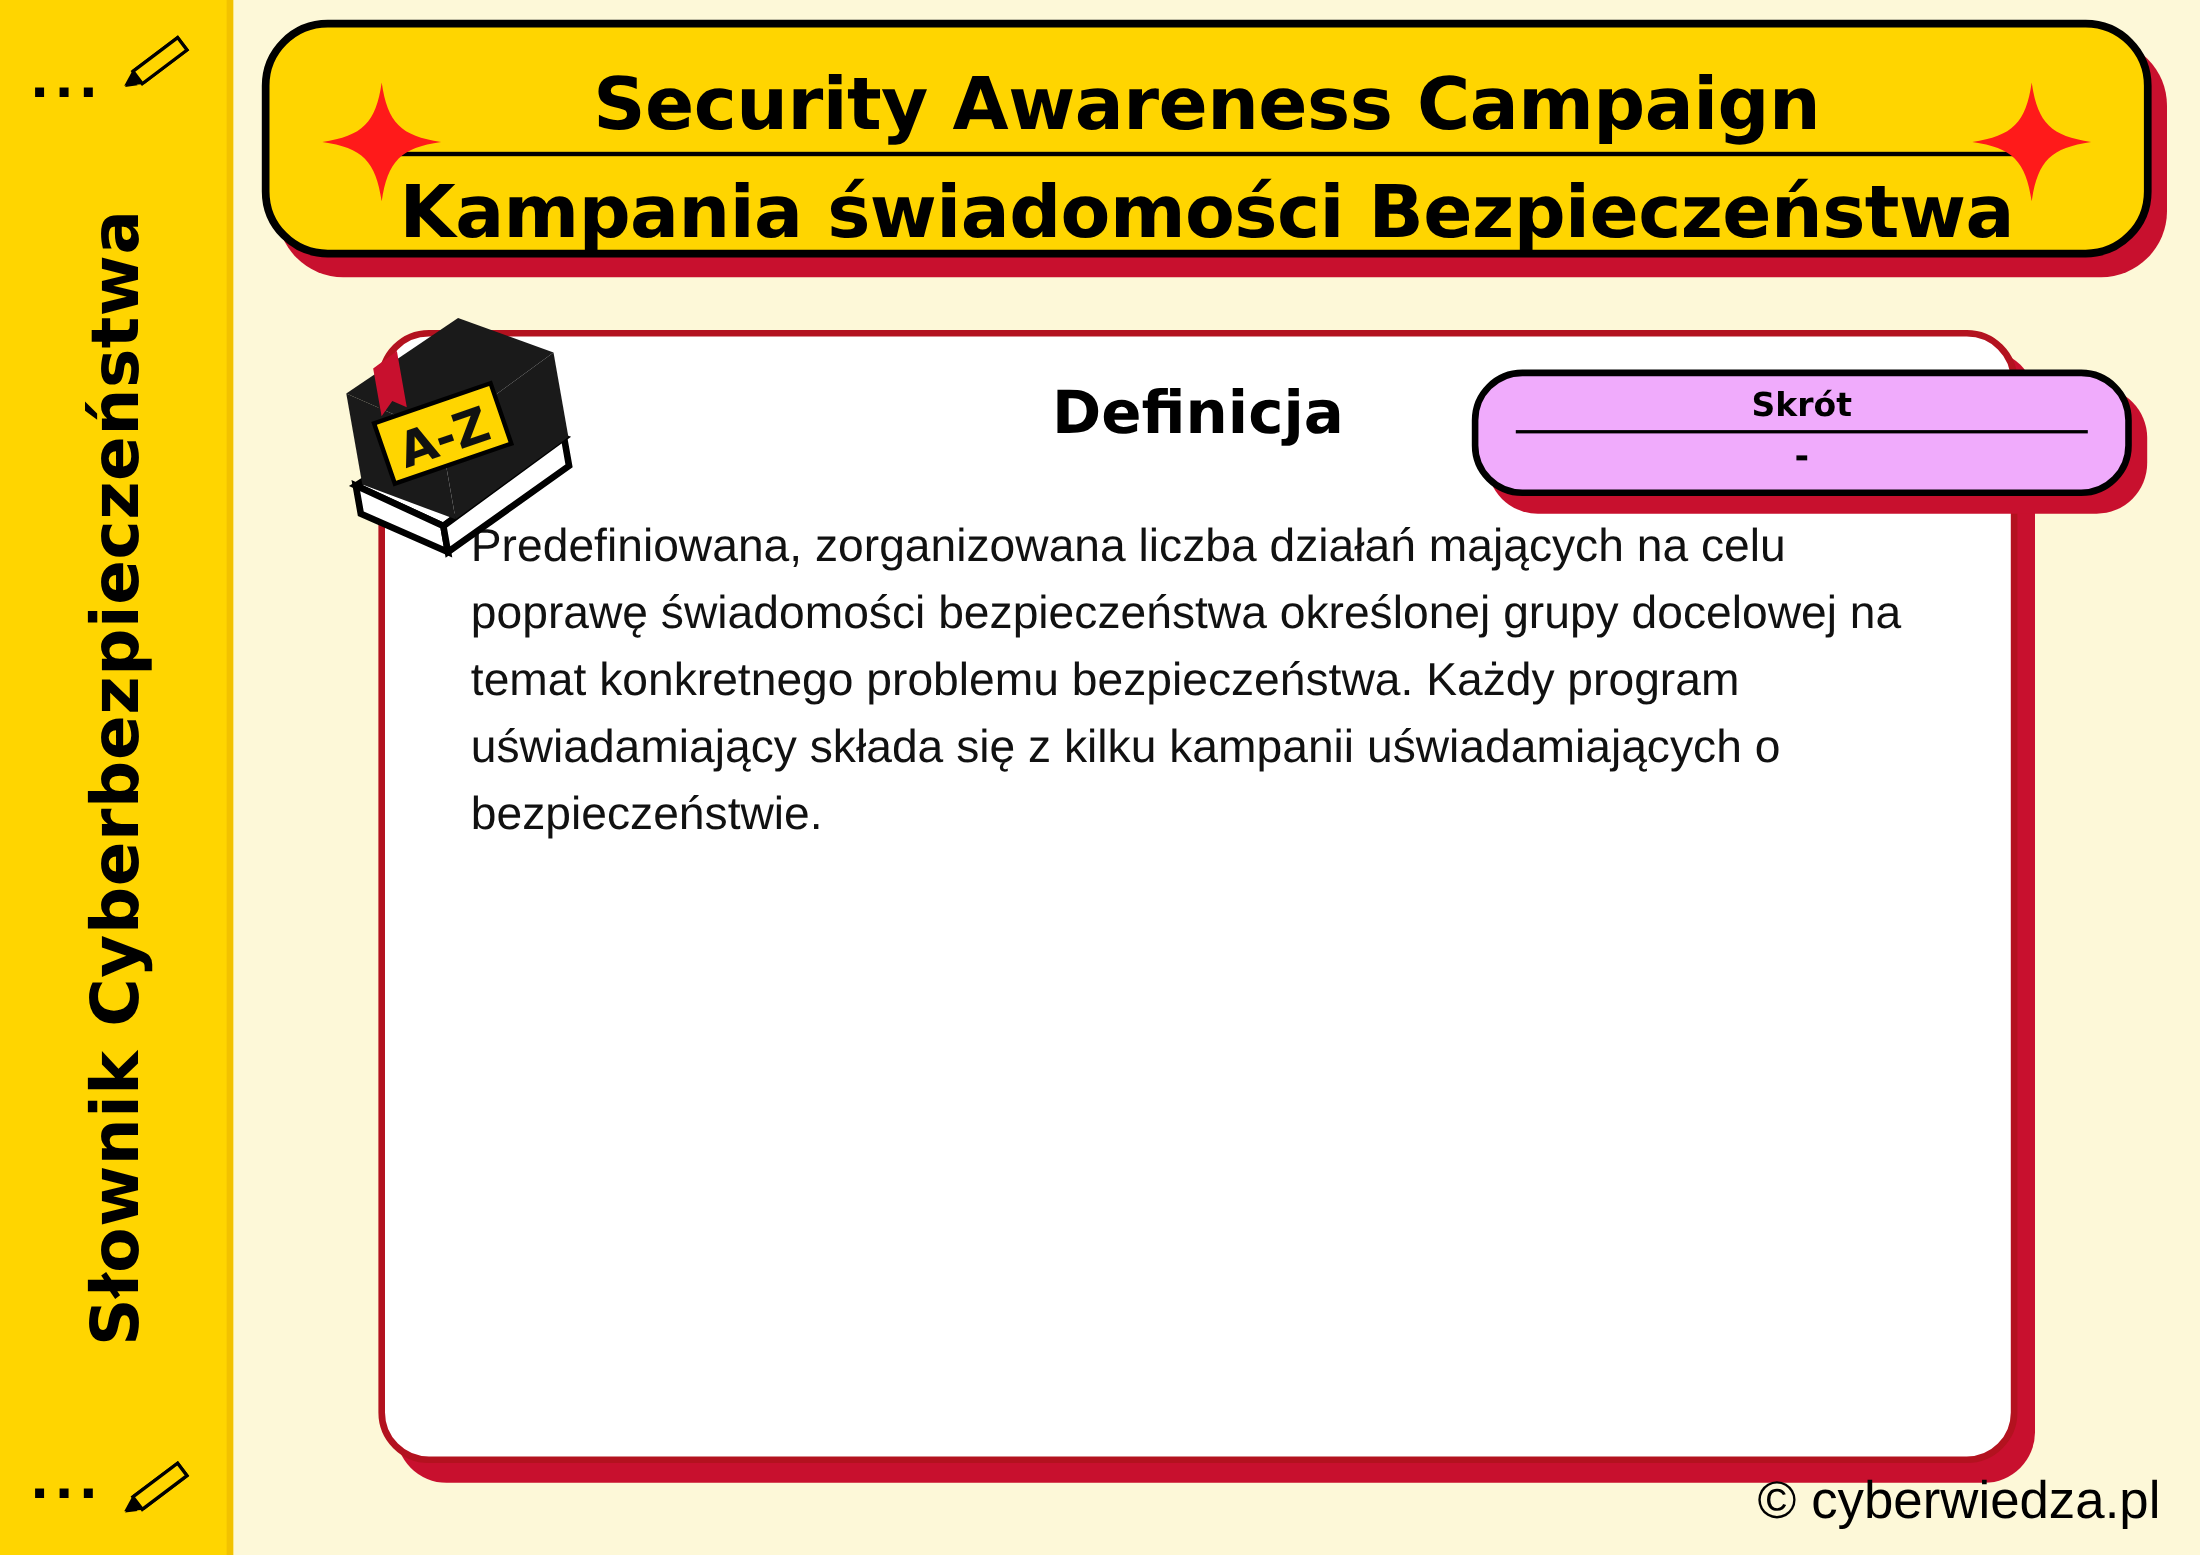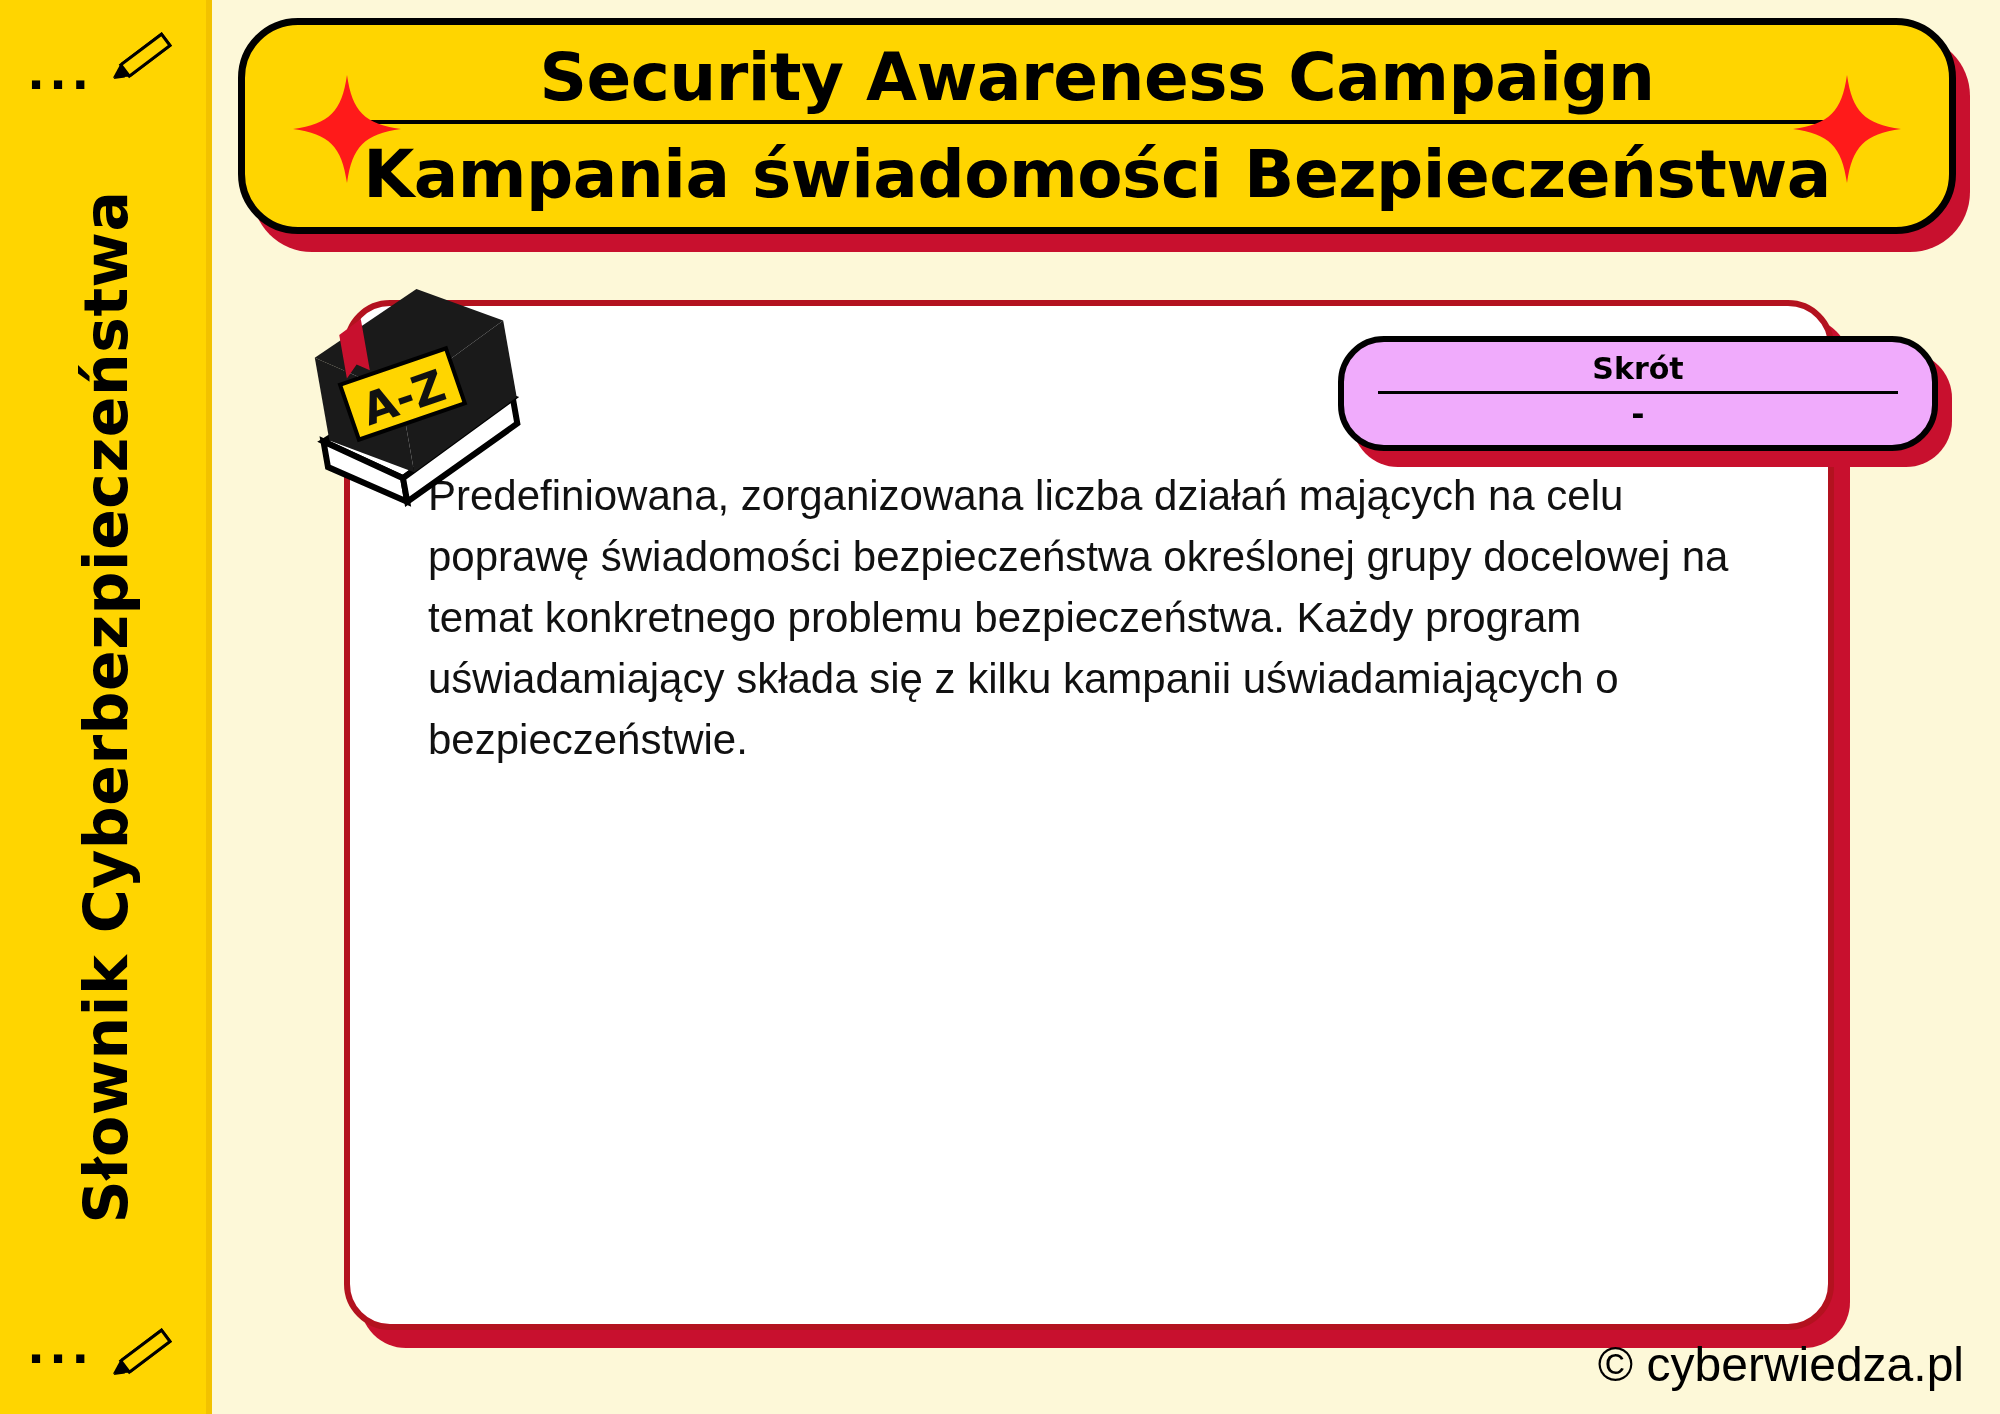--- a/index.html
+++ b/index.html
@@ -79,21 +79,21 @@
     position: absolute;
     left: 238px;
     top: 18px;
     width: 1718px;
     height: 216px;
     background: #ffd500;
     border: 7px solid #000;
     border-radius: 60px;
     box-sizing: border-box;
     display: flex;
-    align-items: center;
+    align-items: flex-end;
     justify-content: center;
   }
   .header-inner {
     width: 1480px;
     text-align: center;
   }
   .header-en {
     font-family: "DejaVu Sans", sans-serif;
     font-weight: bold;
     font-size: 66px;
@@ -275,20 +275,21 @@
   </div>
   <div class="spark right">
     <svg viewBox="0 0 100 100" width="108" height="108" aria-hidden="true">
       <path d="M50 0 C55 34 66 45 100 50 C66 55 55 66 50 100 C45 66 34 55 0 50 C34 45 45 34 50 0 Z" fill="#ff1a1a"></path>
     </svg>
   </div>
 </div>
 
 <div class="card-shadow"></div>
 <div class="card">
+  <div class="definition-title">Definicja</div>
   <div class="definition-body">Predefiniowana, zorganizowana liczba działań mających na celu poprawę świadomości bezpieczeństwa określonej grupy docelowej na temat konkretnego problemu bezpieczeństwa. Każdy program uświadamiający składa się z kilku kampanii uświadamiających o bezpieczeństwie.</div>
 </div>
 
 <div class="skrot-shadow"></div>
 <div class="skrot">
   <div class="skrot-label">Skrót</div>
   <div class="skrot-rule"></div>
   <div class="skrot-value">-</div>
 </div>
 

